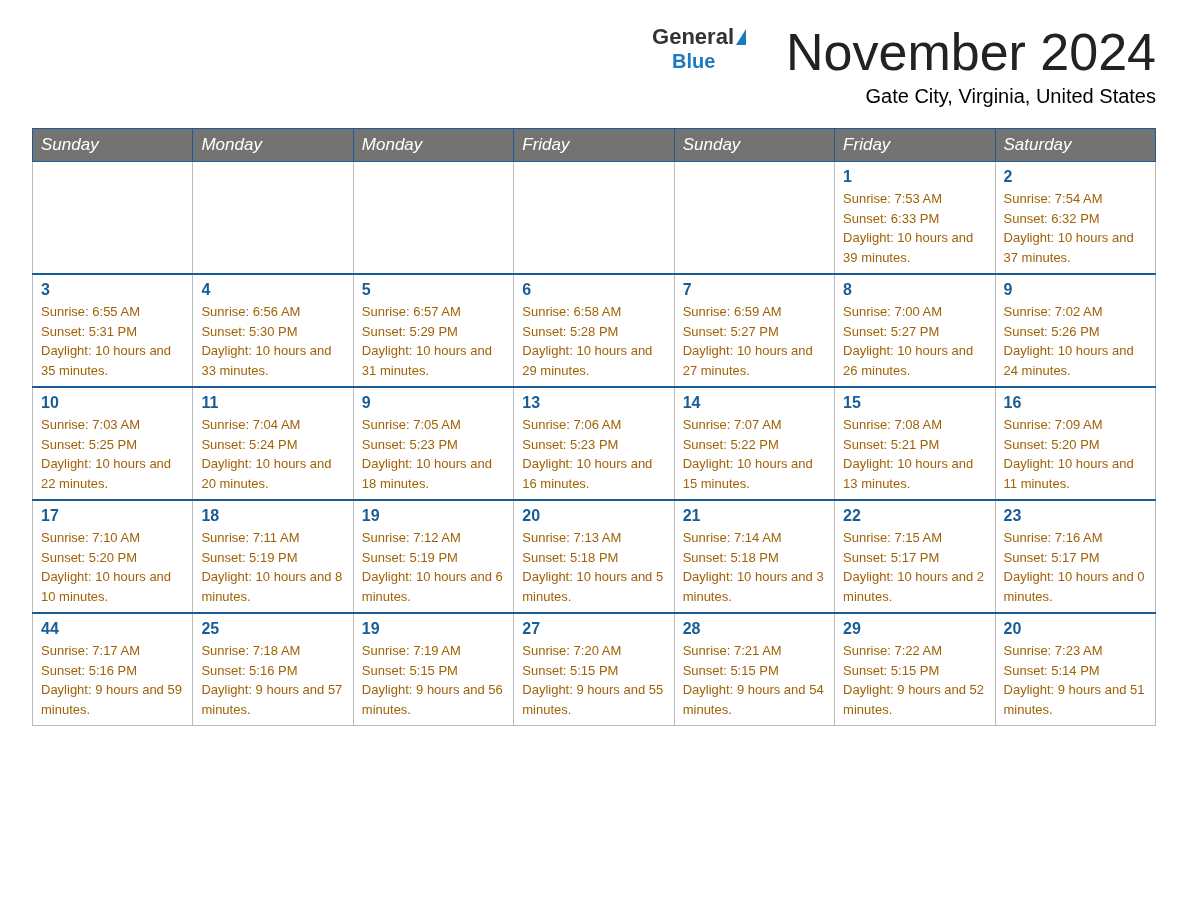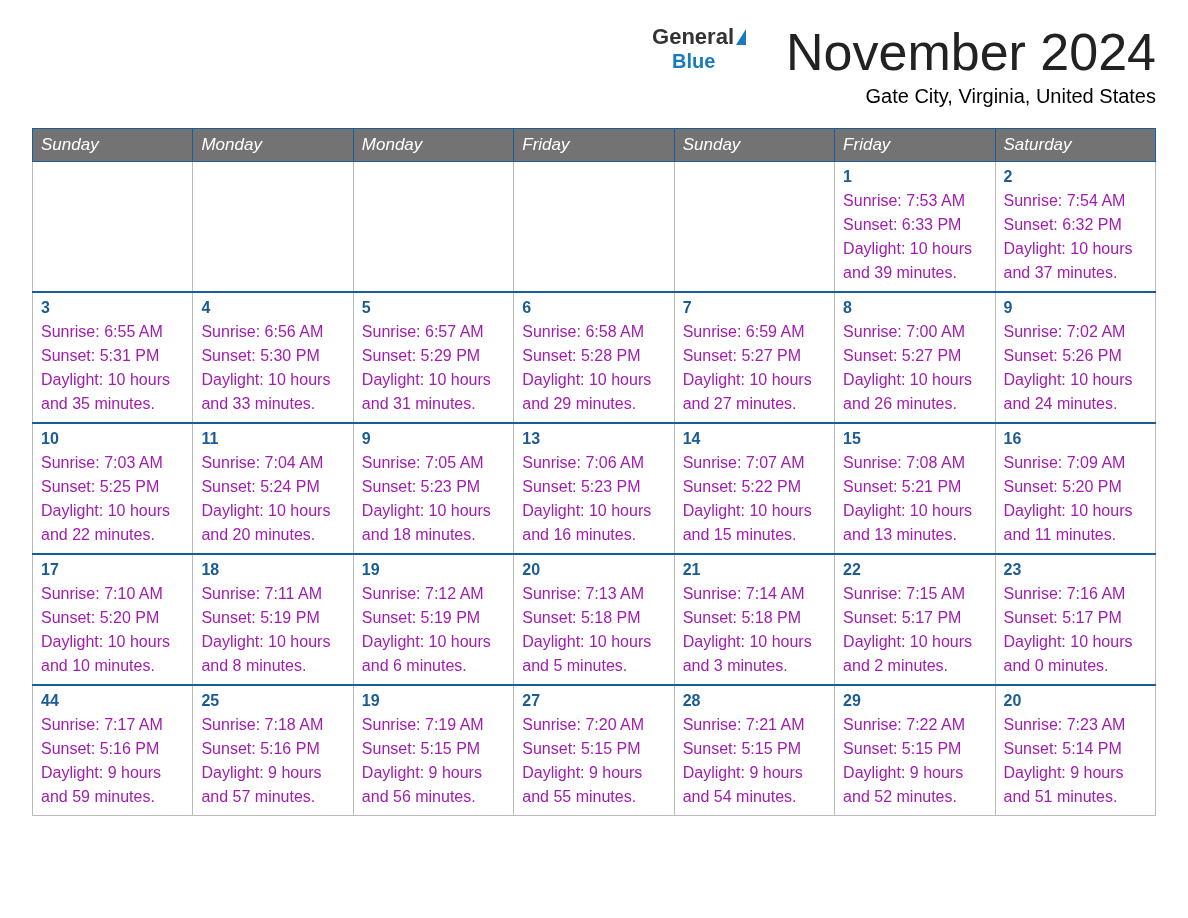--- a/index.html
+++ b/index.html
@@ -85,22 +85,22 @@
       background: #fff;
     }
     .day-number {
       font-size: 16px;
       color: #1a5c96;
       font-weight: bold;
       display: block;
       margin-bottom: 3px;
     }
     .day-info {
-      font-size: 16px;
-      color: #a21caf;
+      font-size: 13px;
+      color: #a16207;
       line-height: 1.5;
     }
     .empty-cell {
       background: #f8f8f8;
     }
     tr:not(:last-child) td {
       border-bottom: 2px solid #1a5c96;
     }
   </style>
 </head>

